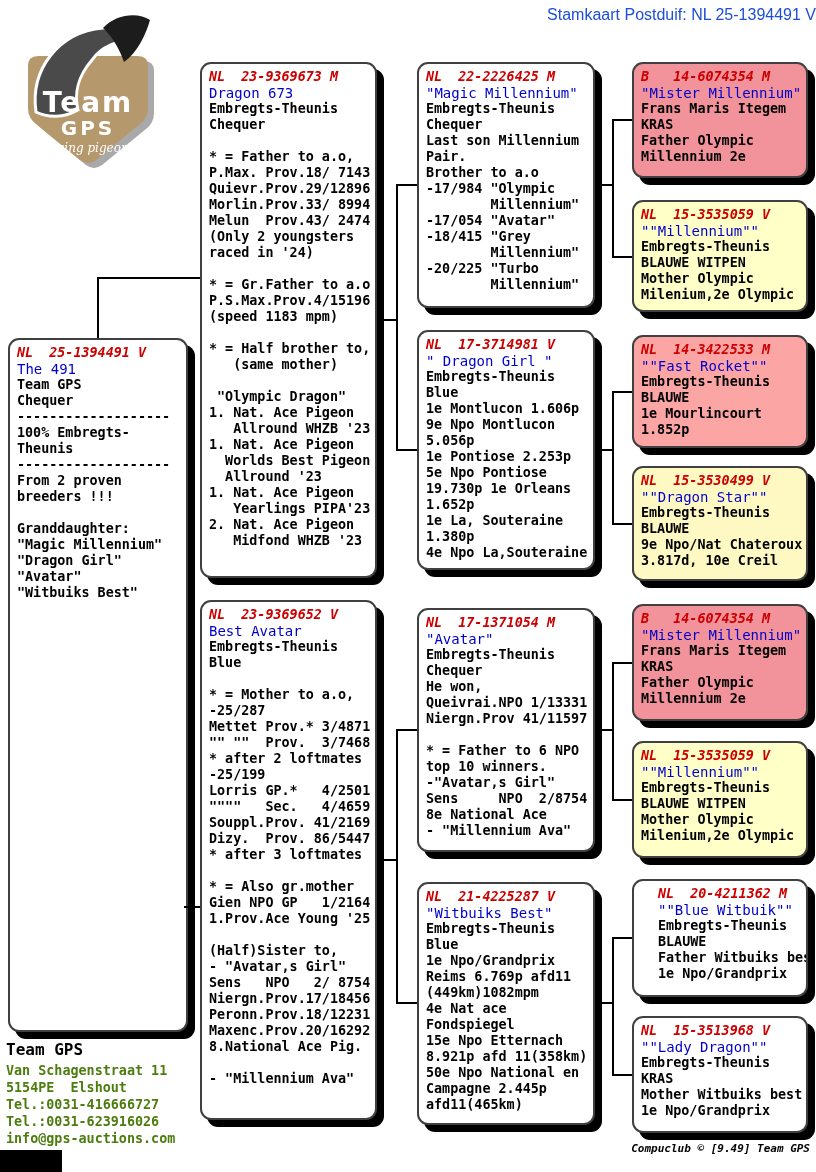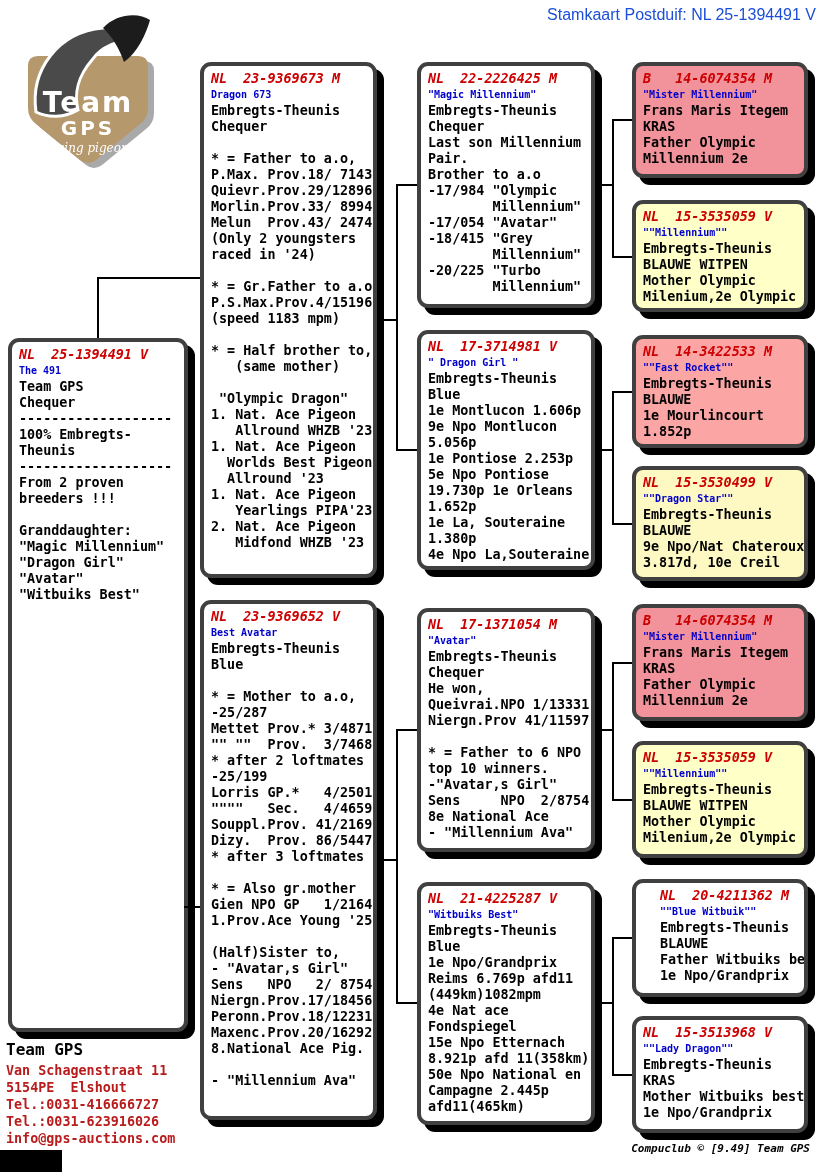--- a/index.html
+++ b/index.html
@@ -1,30 +1,30 @@
 <!DOCTYPE html>
 <html><head>
 <meta charset="utf-8">
 <style>
   html,body{margin:0;padding:0;background:#ffffff;}
   body{width:816px;height:1172px;position:relative;overflow:hidden;
        font-family:"DejaVu Sans Mono","Liberation Mono",monospace;}
   .page-title{position:absolute;top:6px;left:0;width:100%;text-align:right;
        font-family:"Liberation Sans",sans-serif;font-size:16px;color:#1d4ed8;}
-  .box{position:absolute;background:#fff;border:4px solid #404040;border-radius:11px;
+  .box{position:absolute;background:#fff;border:2px solid #404040;border-radius:11px;
        box-shadow:7px 7px 0 0 #000;box-sizing:border-box;
        padding:5px 2px 4px 7px;overflow:hidden;}
   .box .ring{color:#CC0000;font-weight:bold;font-style:italic;font-size:13.4px;
        line-height:16px;white-space:pre;}
-  .box .name{color:#0000CC;font-weight:bold;font-size:10px;line-height:16px;white-space:pre;}
+  .box .name{color:#0000CC;font-weight:normal;font-size:14px;line-height:16px;white-space:pre;}
   .box .bline{color:#000;font-weight:bold;font-size:13.4px;line-height:16px;white-space:pre;}
   .cl{position:absolute;background:#000;}
   .addr{position:absolute;left:6px;top:1038px;}
   .addr .aname{font-weight:bold;font-size:16px;line-height:24px;color:#000;}
-  .addr .aline{font-weight:bold;font-size:13.4px;line-height:17px;color:#b91c1c;white-space:pre;}
+  .addr .aline{font-weight:bold;font-size:13.4px;line-height:17px;color:#4d7c0f;white-space:pre;}
   .footer{position:absolute;right:6px;top:1142px;font-size:11px;font-weight:bold;
        font-style:italic;color:#000;}
   .blackbar{position:absolute;left:0;top:1150px;width:62px;height:22px;background:#000;}
   .logo{position:absolute;left:8px;top:8px;width:168px;height:168px;}
 </style>
 </head>
 <body>
 
 <div class="page-title">Stamkaart Postduif: NL  25-1394491 V</div>
 

